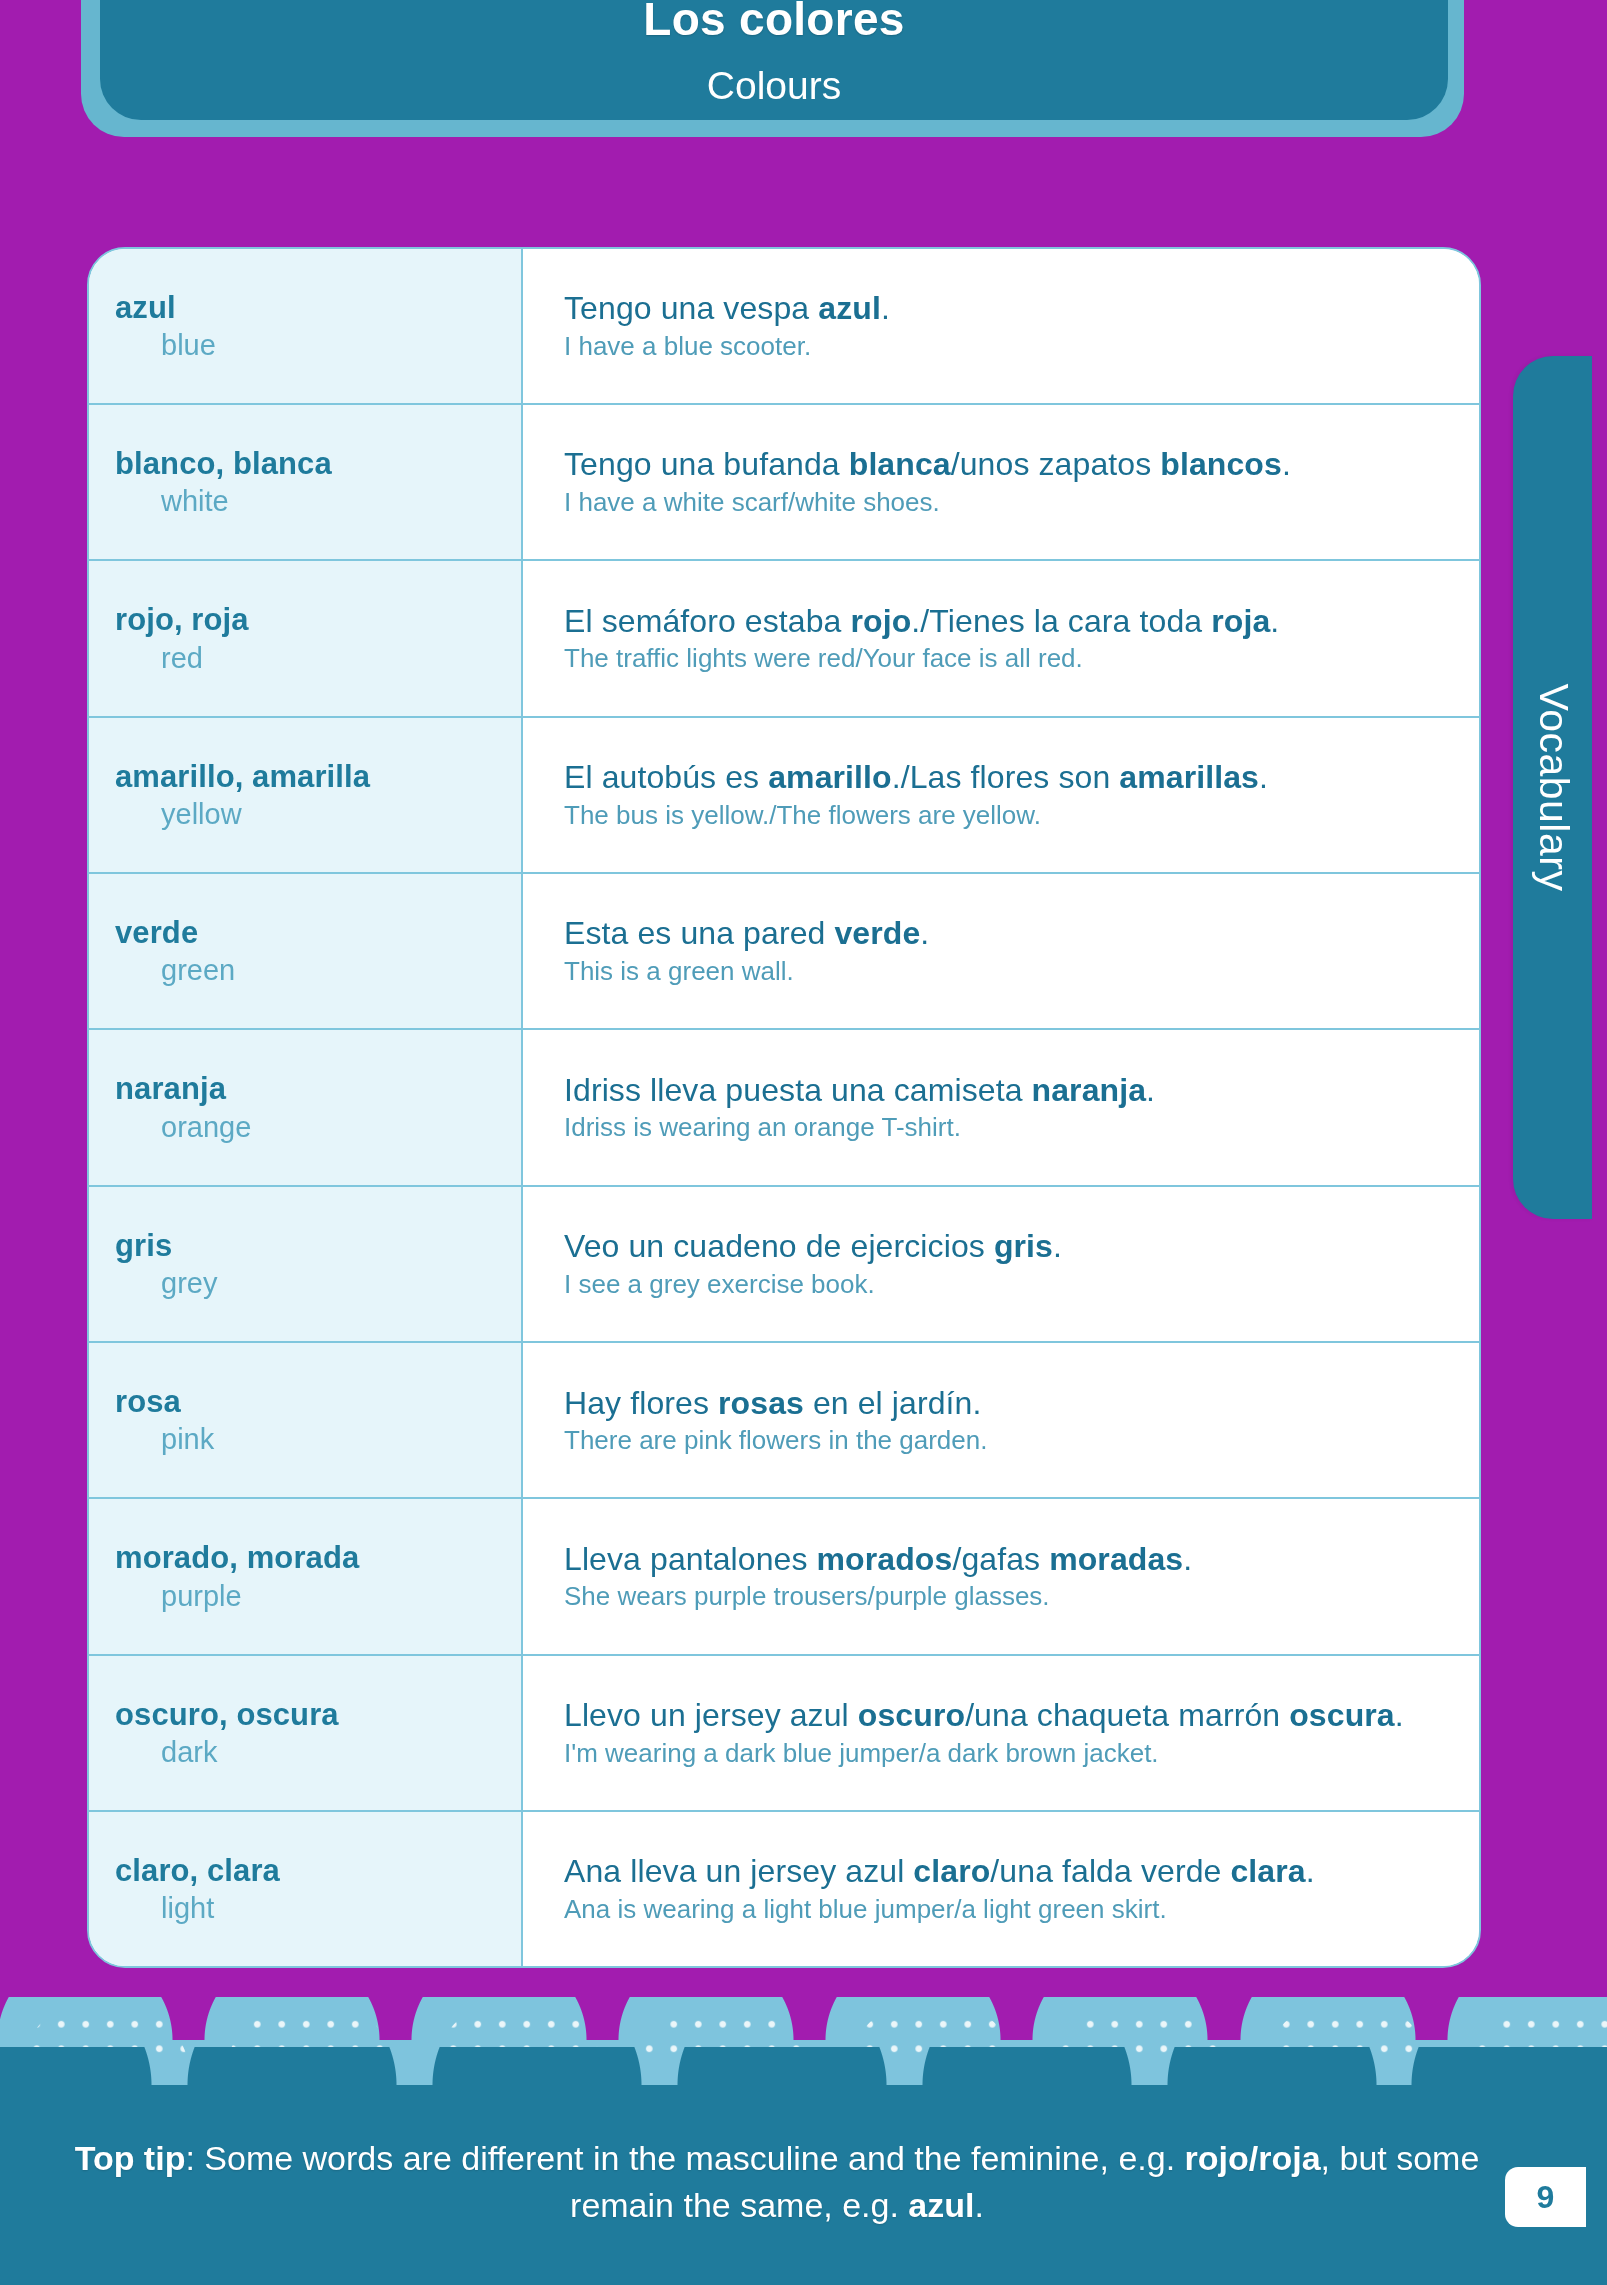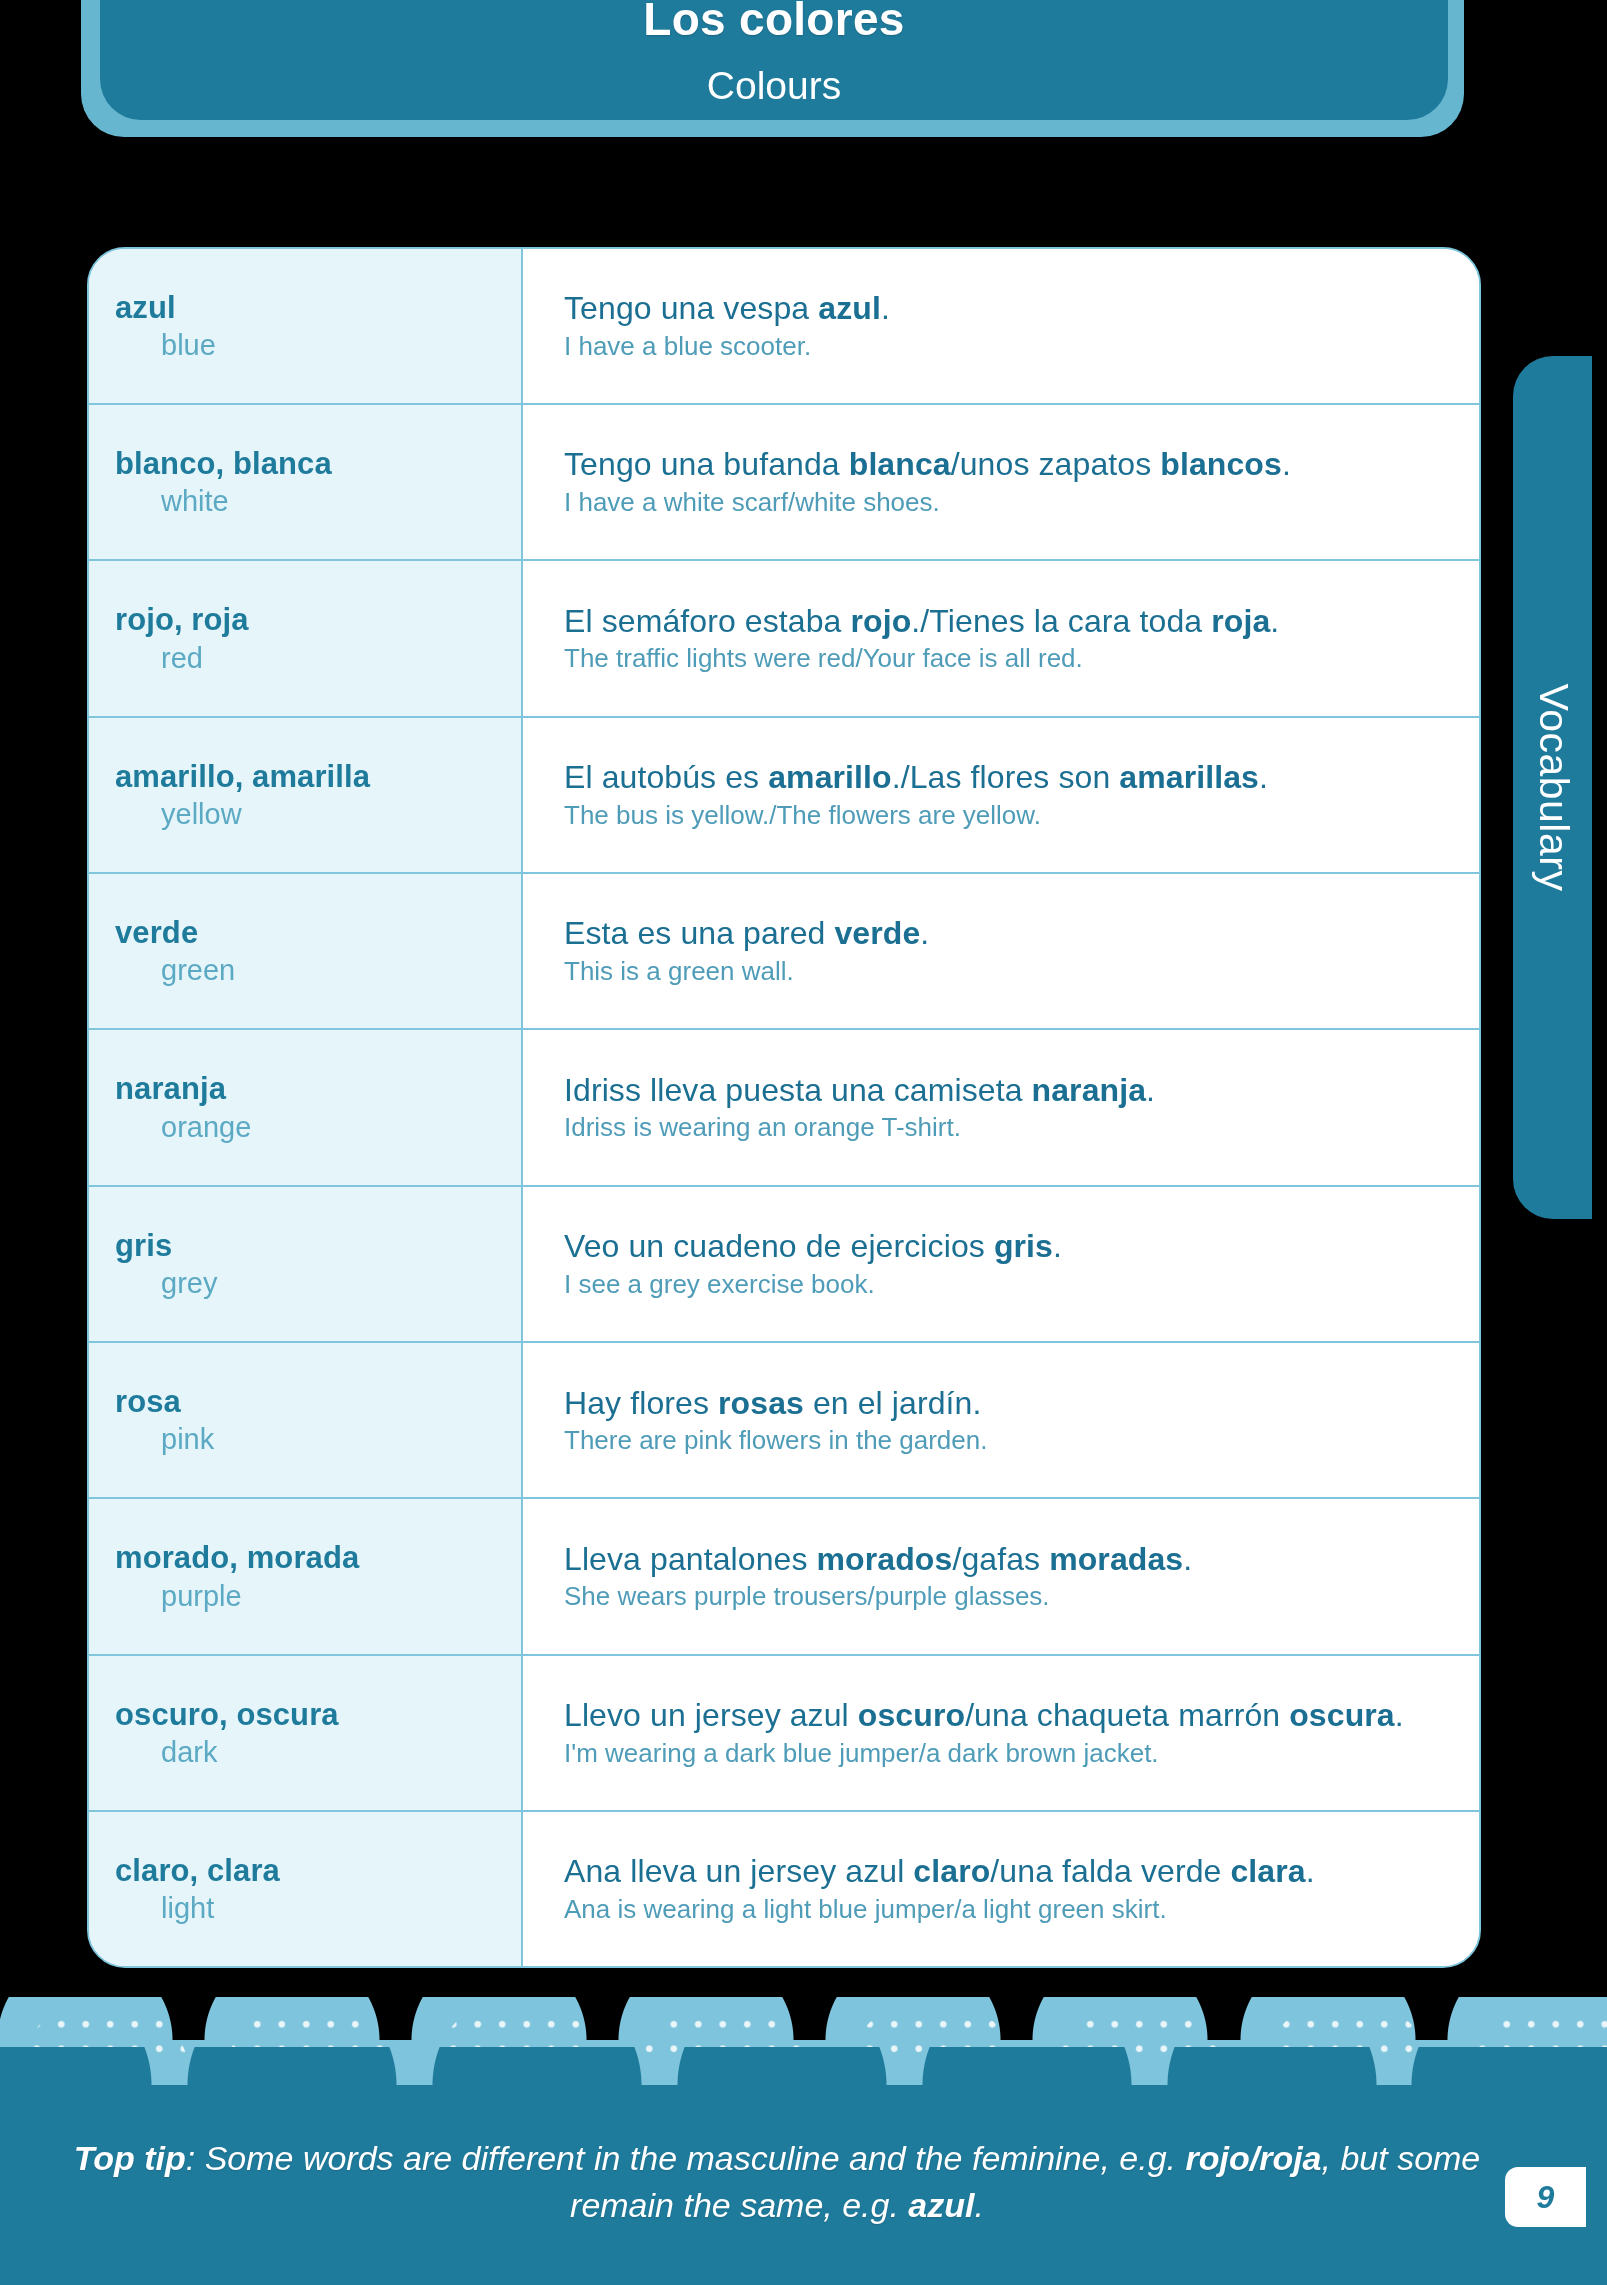--- a/index.html
+++ b/index.html
@@ -9,21 +9,21 @@
     height: 2285px;
     background: #ffffff;
     font-family: "Liberation Sans", sans-serif;
     overflow: hidden;
   }
 
   #page {
     position: relative;
     width: 1607px;
     height: 2285px;
-    background: #000000;
+    background: #a21caf;
     overflow: hidden;
   }
 
   
   .header-shadow {
     position: absolute;
     left: 81px;
     top: 0px;
     width: 1383px;
     height: 137px;
@@ -157,21 +157,20 @@
     line-height: 1.3;
   }
 
   
   .footer {
     position: absolute;
     left: 0;
     bottom: 0;
     width: 1607px;
     height: 282px;
-    font-style: italic;
   }
   .wave-back {
     position: absolute;
     left: 0;
     bottom: 0;
     width: 1607px;
     height: 245px;
     background: #7ec4dd;
   }
   .wave-back-scallop {

